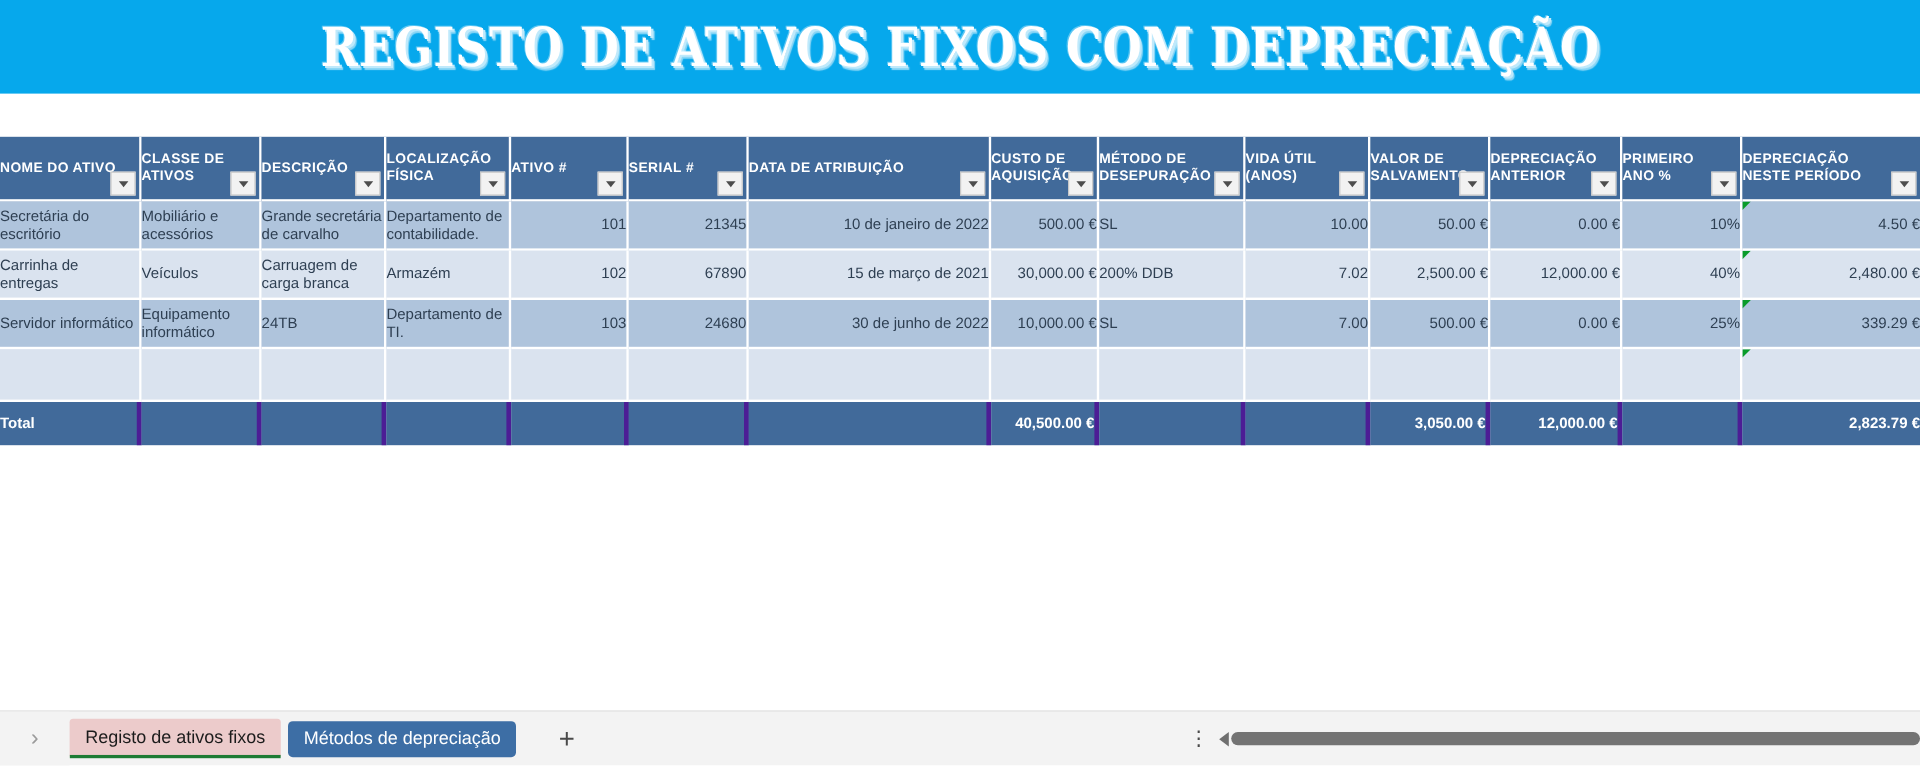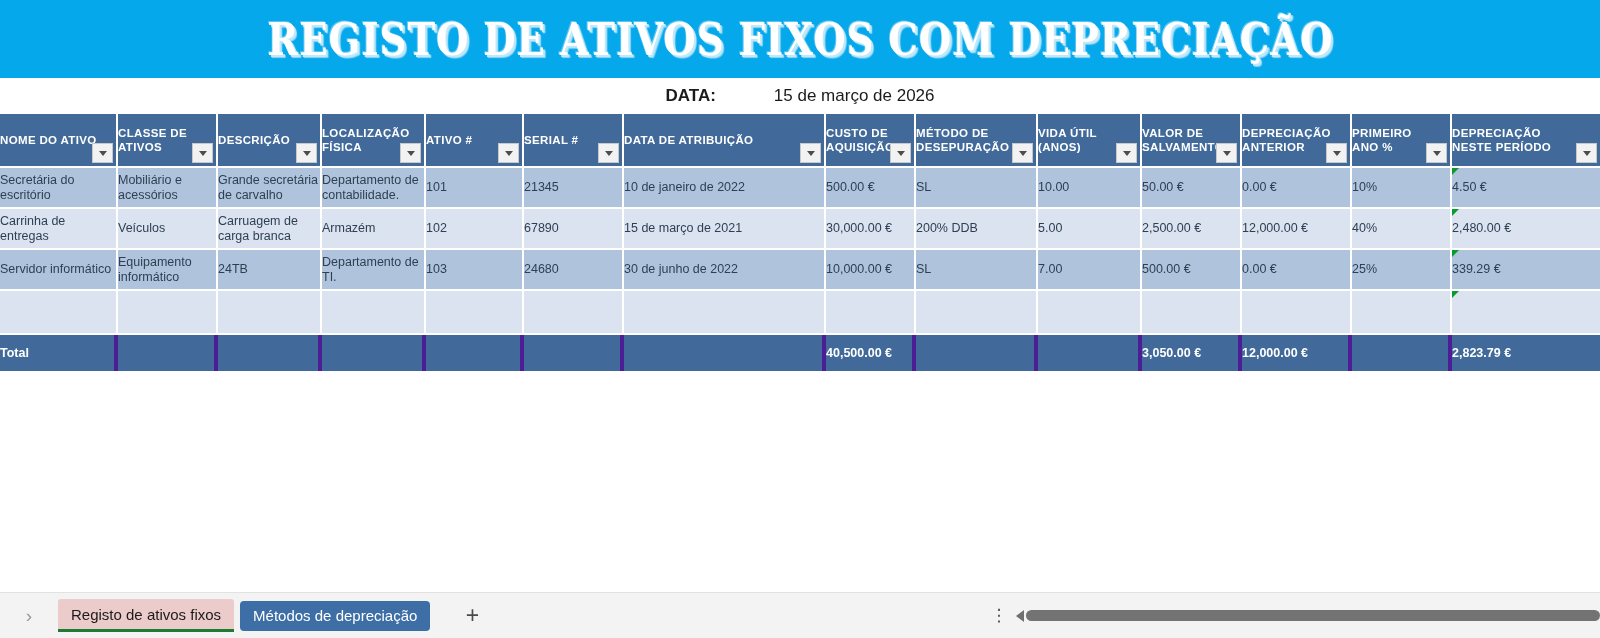--- a/index.html
+++ b/index.html
@@ -100,21 +100,21 @@
     border-bottom:2px solid #ffffff;
     line-height:15px;
     overflow:hidden;
     position:relative;
   }
   tbody td:last-child { border-right:none; }
   tr.band-a td { background:#AFC4DC; }
   tr.band-b td { background:#DAE3EF; }
   tr.empty-row td { height:44px; background:#DAE3EF; }
 
-  td.num { text-align:left; }
+  td.num { text-align:right; }
   td.left { text-align:left; }
 
   
   tr.total-row td {
     background:#416A9A;
     color:#ffffff;
     font-weight:bold;
     font-size:12.5px;
     height:36px;
     border-right:4px solid #4c1d95;
@@ -203,24 +203,20 @@
 </style>
 </head>
 <body>
 
 <div class="app">
 
   <div class="banner">
     <div class="banner-title">Registo de ativos fixos com depreciação</div>
   </div>
 
-  <div class="date-strip">
-    <span class="date-label">DATA:</span>
-    <span class="date-value">15 de março de 2026</span>
-  </div>
 
   <div class="sheet">
     <table class="grid">
       <colgroup>
         <col style="width:118px">
           <col style="width:100px">
           <col style="width:104px">
         <col style="width:104px">
           <col style="width:98px">
           <col style="width:100px">
@@ -344,21 +340,21 @@
         <tr class="band-b">
           <td class="left">Carrinha de entregas</td>
           <td class="left">Veículos</td>
           <td class="left">Carruagem de carga branca</td>
           <td class="left">Armazém</td>
           <td class="num">102</td>
           <td class="num">67890</td>
           <td class="num">15 de março de 2021</td>
           <td class="num">30,000.00 €</td>
           <td class="left">200% DDB</td>
-          <td class="num">5.00</td>
+          <td class="num">7.02</td>
           <td class="num">2,500.00 €</td>
           <td class="num">12,000.00 €</td>
           <td class="num">40%</td>
           <td class="num">
             <span class="err-tri"></span>
             <span>2,480.00 €</span>
           </td>
         </tr>
         <tr class="band-a">
           <td class="left">Servidor informático</td>

